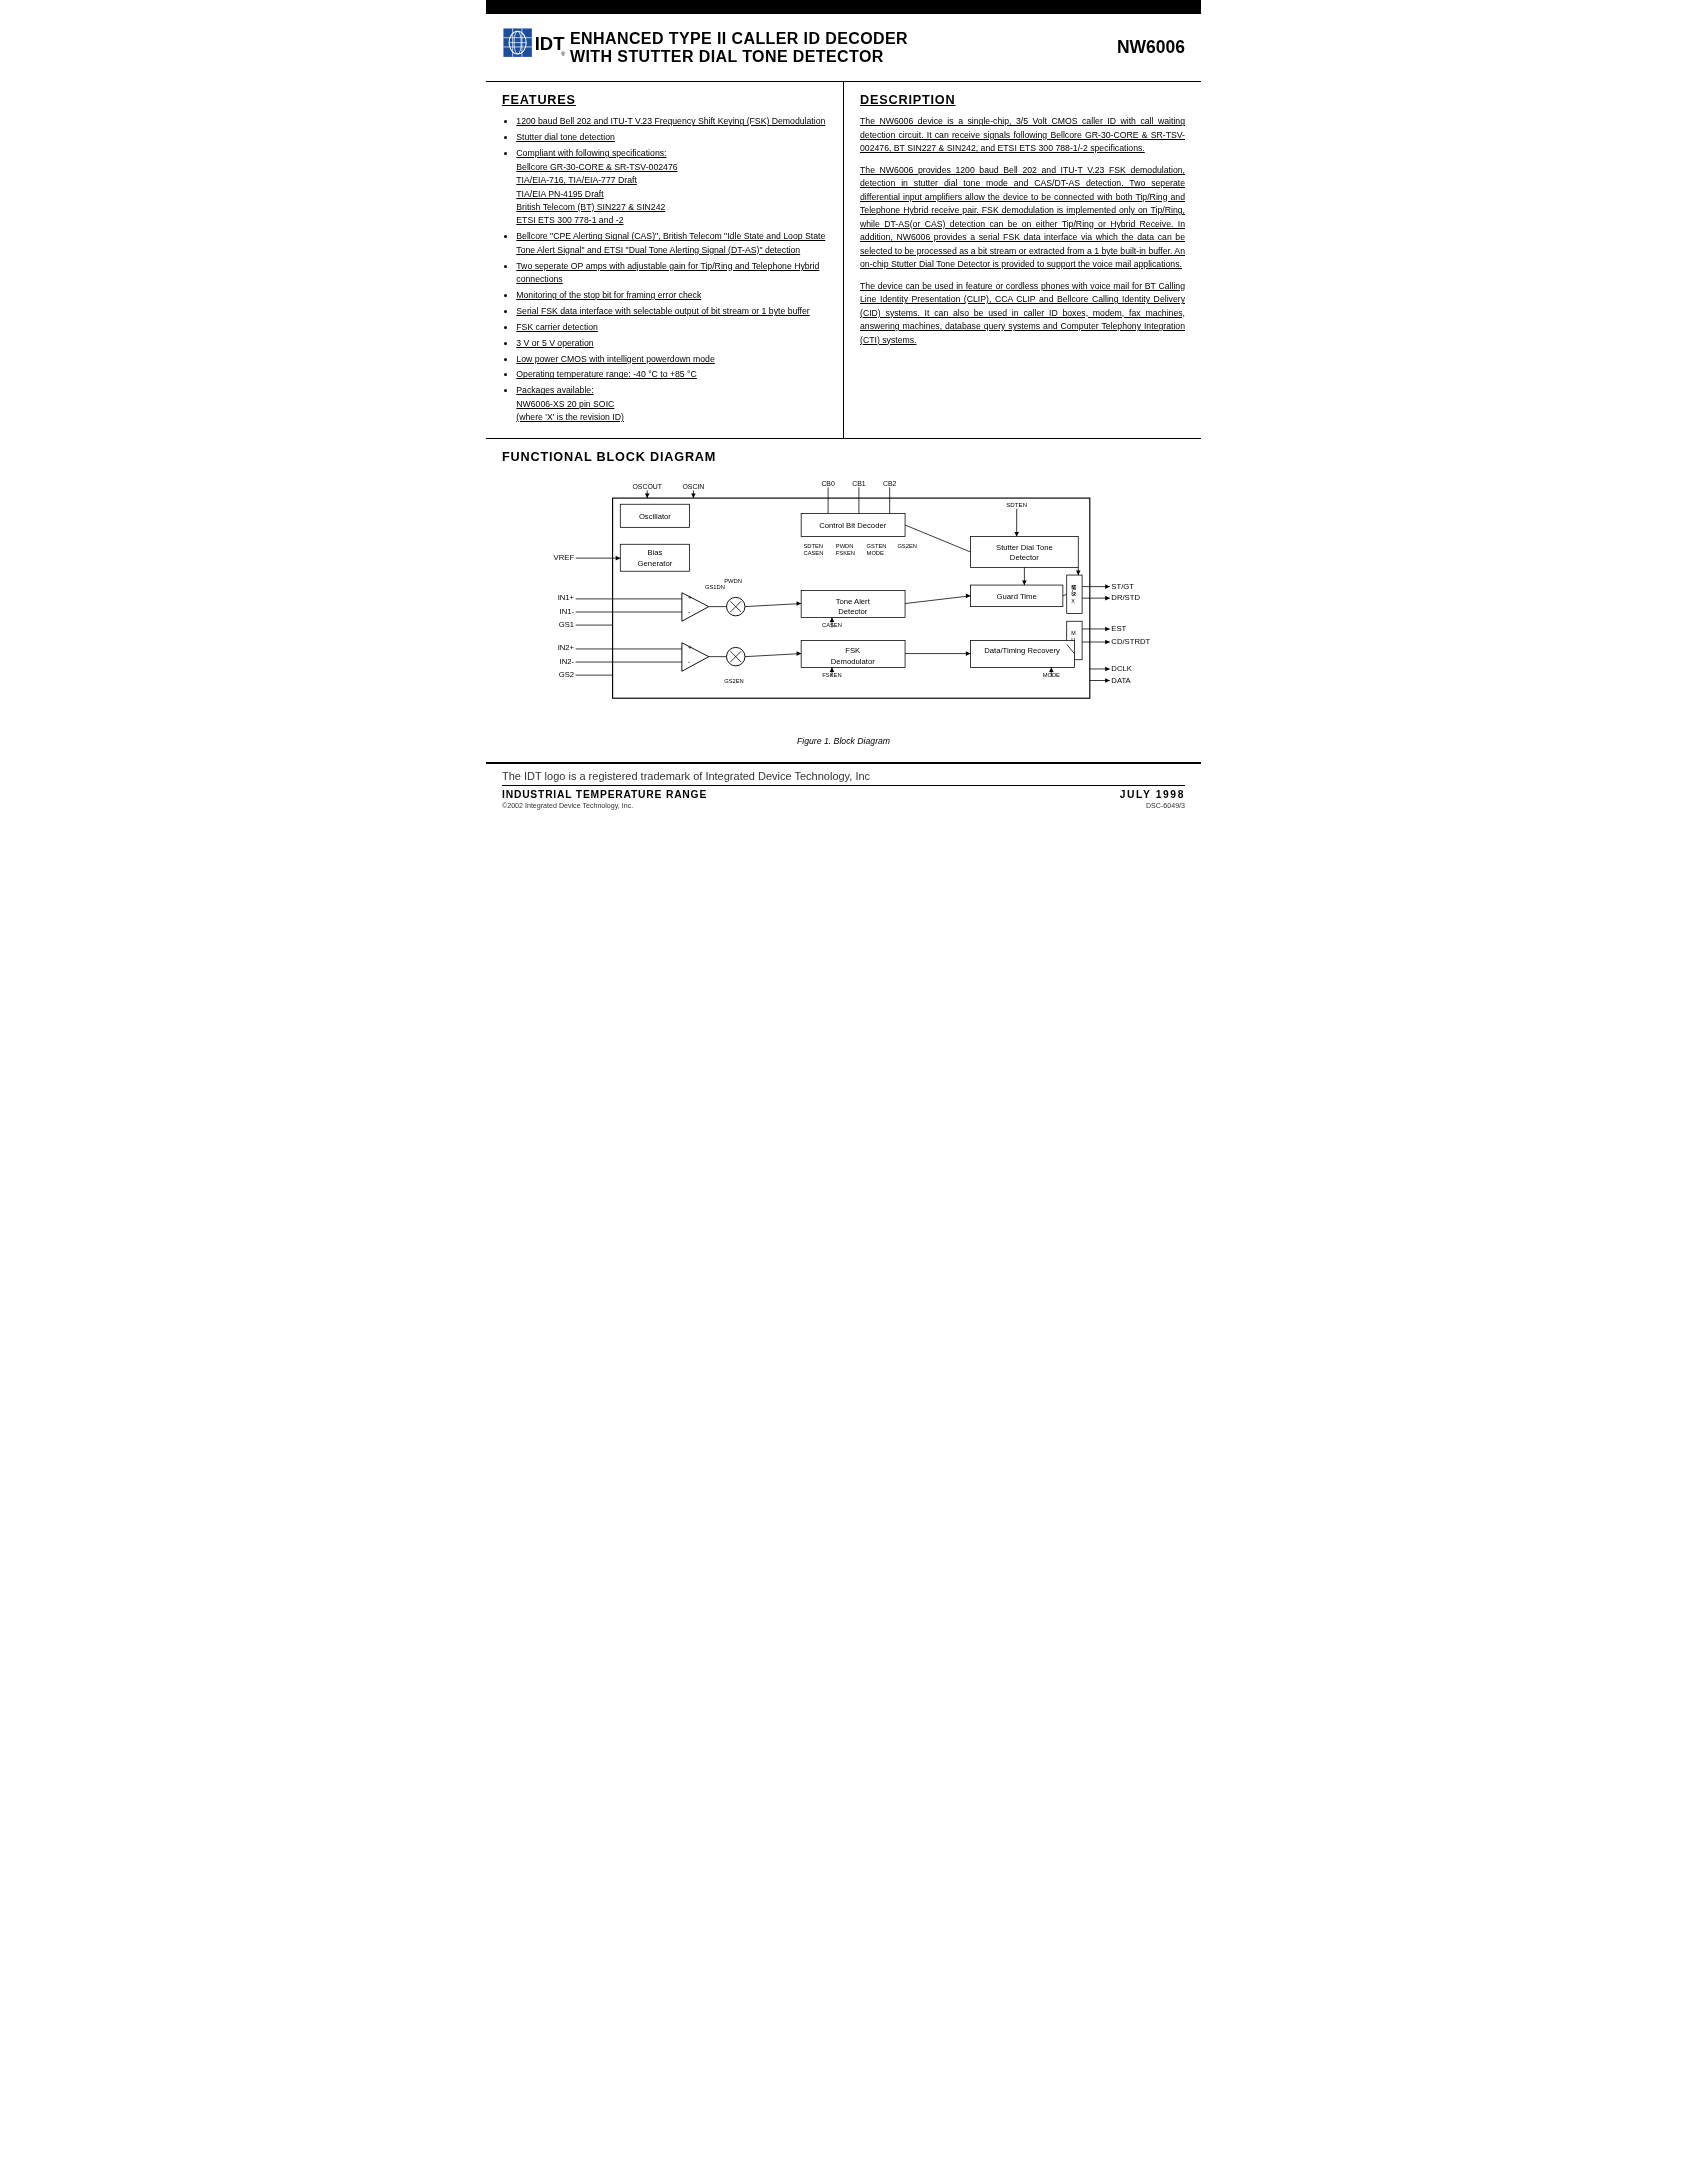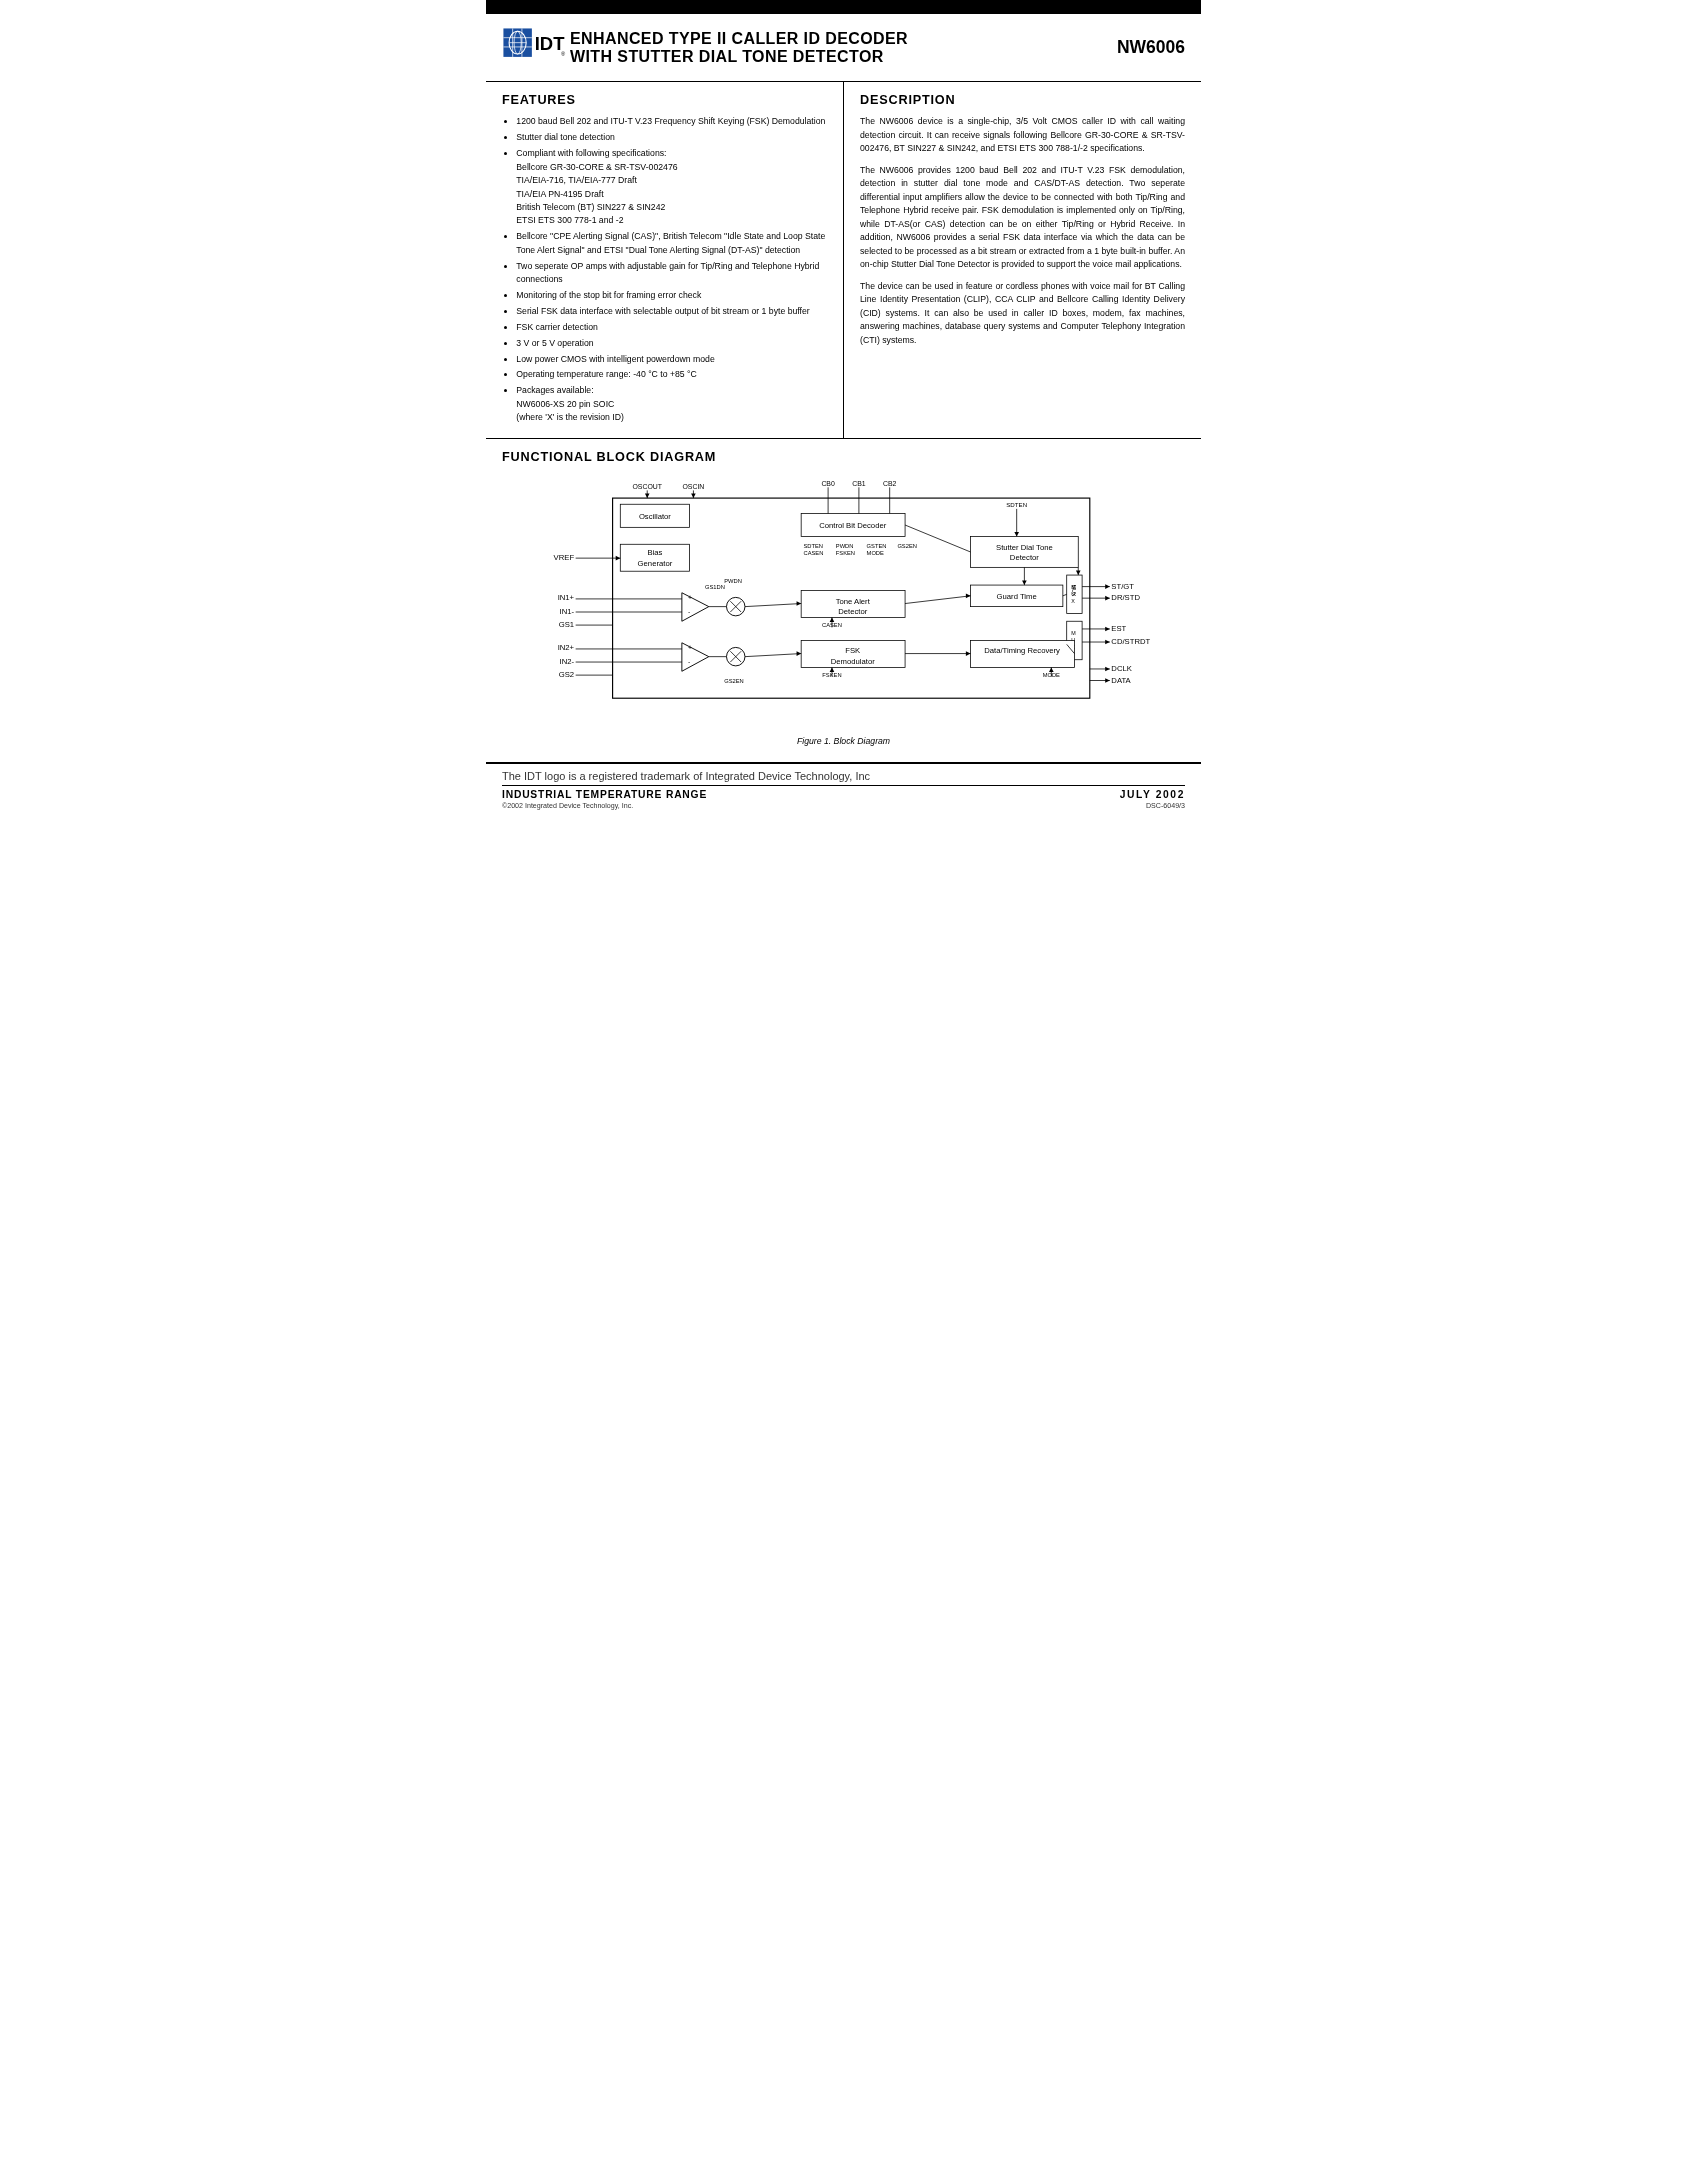--- a/index.html
+++ b/index.html
@@ -55,20 +55,21 @@
     .part-number {
       font-size: 17.5px;
       font-weight: bold;
       margin-left: auto;
       white-space: nowrap;
     }
 
     .two-col {
       display: flex;
       border-bottom: 1.6px solid #000;
+      text-decoration: underline;
     }
 
     .col-left {
       flex: 1;
       padding: 11px 16px;
       border-right: 1.6px solid #000;
     }
 
     .col-right {
       flex: 1;
@@ -432,20 +433,20 @@
 
     </svg>
   </div>
   <div class="figure-caption">Figure 1. Block Diagram</div>
 </div>
 
 <div class="footer-area">
   <div class="footer-trademark">The IDT logo is a registered trademark of Integrated Device Technology, Inc</div>
   <div class="footer-bottom">
     <div class="footer-bottom-left">INDUSTRIAL TEMPERATURE RANGE</div>
-    <div class="footer-bottom-right">JULY 2002</div>
+    <div class="footer-bottom-right">JULY 1998</div>
   </div>
   <div class="footer-copyright">
     <span>©2002 Integrated Device Technology, Inc.</span>
     <span>DSC-6049/3</span>
   </div>
 </div>
 
 
 </body></html>

